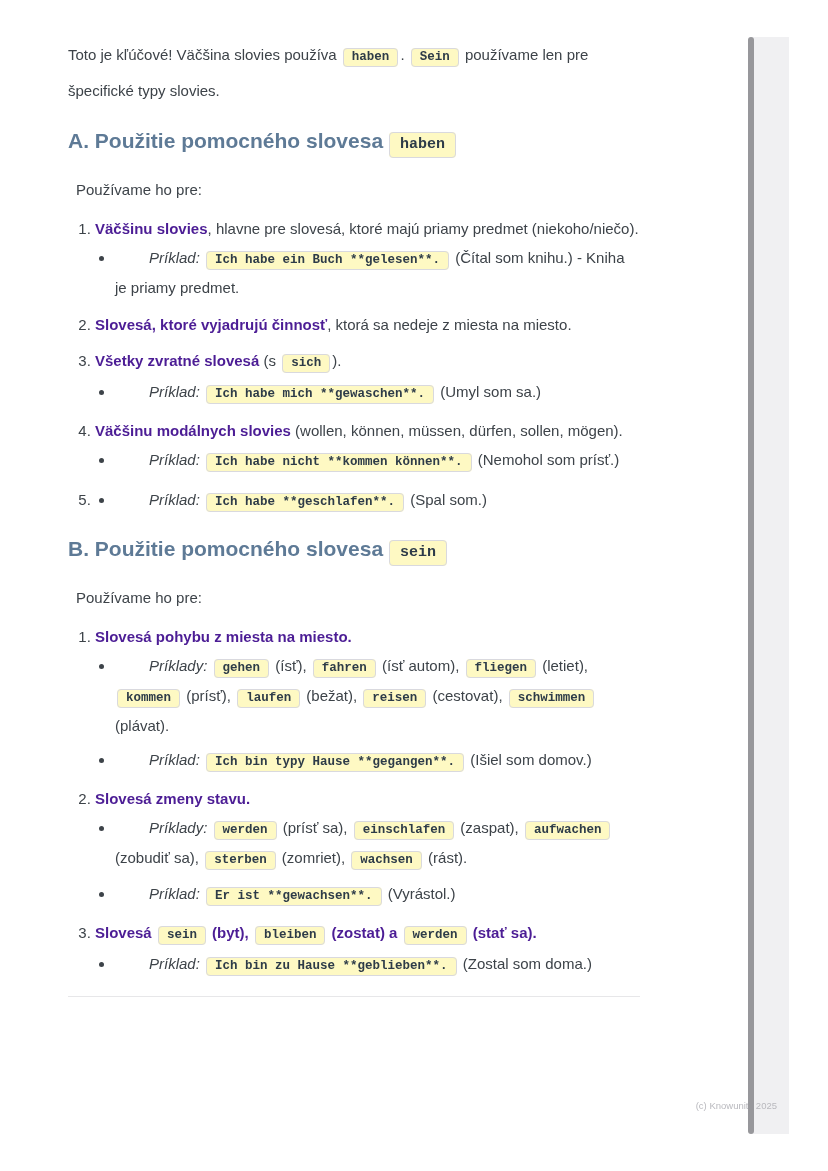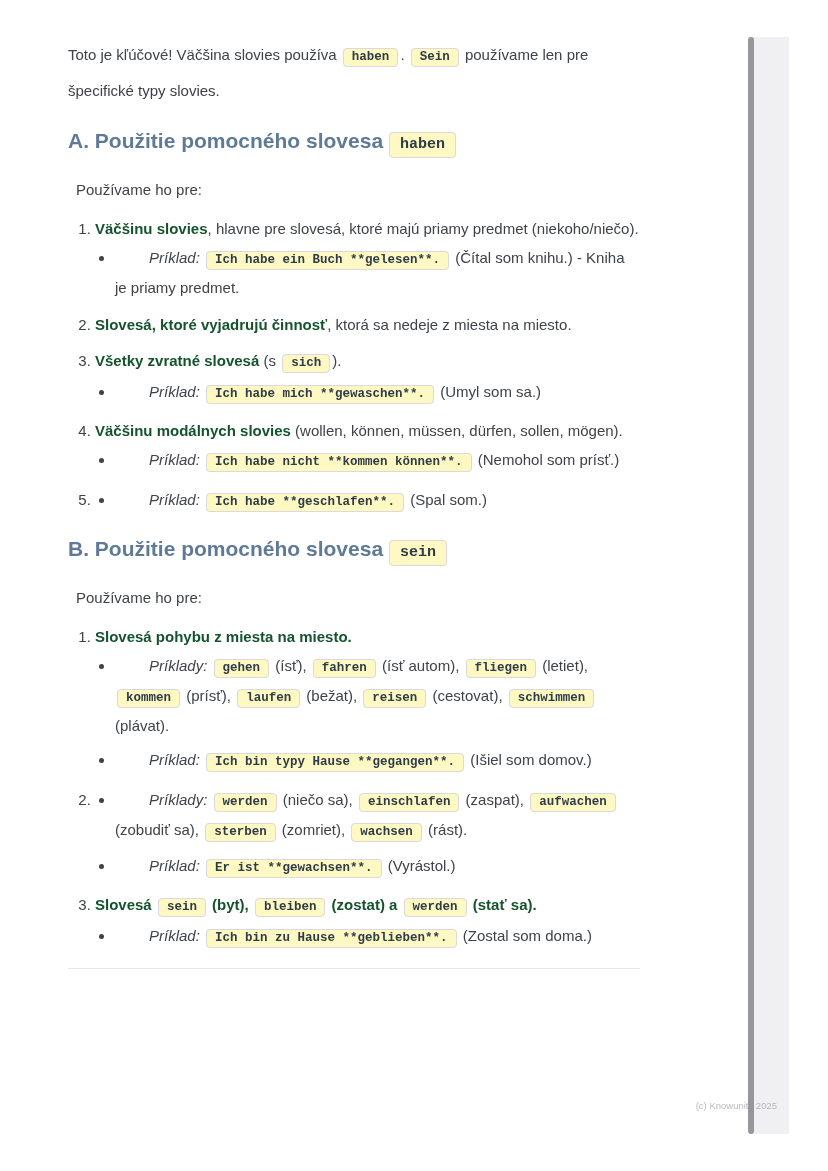--- a/index.html
+++ b/index.html
@@ -22,21 +22,21 @@
 
   .chip {
     font-family:"Liberation Mono","DejaVu Sans Mono",monospace;
     font-size:12.5px; font-weight:bold; color:#2d3b48;
     background:#fef9c3; border:1px solid #d9d9de; border-radius:4px;
     padding:1px 8px 2px 8px; margin:0 2px; white-space:nowrap;
   }
   h2 .chip { font-size:15px; padding:3px 10px 4px 10px; margin-left:6px; }
 
   em { font-style:italic;margin-left:34px; }
-  strong { font-weight:bold; color:#14532d; }
+  strong { font-weight:bold; color:#4c1d95; }
 
   hr.divider { border:none; border-top:1px solid #e7e7e9; margin:16px 0 0 0; }
 
   .copyright { position:absolute; top:1100px; right:51px; font-size:9.5px; color:#b9b9be; z-index:2; }
 
   .scroll-track { position:absolute; left:751px; top:37px; width:38px; height:1097px; background:#f0f0f2; z-index:1; }
   .scroll-thumb { position:absolute; left:748px; top:37px; width:6px; height:1097px; background:#97979b; border-radius:3px; z-index:3; }
 </style>
 </head>
 <body>
@@ -79,22 +79,23 @@
         <p class="lead">Používame ho pre:</p>
         <ol class="num-list">
           <li>
             <div class="item-title"><strong>Slovesá pohybu z miesta na miesto.</strong></div>
             <ul class="bullet-list">
               <li><em>Príklady:</em><span> </span><code class="chip">gehen</code><span> (ísť), </span><code class="chip">fahren</code><span> (ísť autom), </span><code class="chip">fliegen</code><span> (letiet), </span><code class="chip">kommen</code><span> (prísť), </span><code class="chip">laufen</code><span> (bežat), </span><code class="chip">reisen</code><span> (cestovat), </span><code class="chip">schwimmen</code><span> (plávat).</span></li>
               <li><em>Príklad:</em><span> </span><code class="chip">Ich bin typy Hause **gegangen**.</code><span> (Išiel som domov.)</span></li>
             </ul>
           </li>
           <li>
+            <div class="item-title"><strong>Slovesá zmeny stavu.</strong></div>
             <ul class="bullet-list">
-              <li><em>Príklady:</em><span> </span><code class="chip">werden</code><span> (niečo sa), </span><code class="chip">einschlafen</code><span> (zaspat), </span><code class="chip">aufwachen</code><span> (zobudiť sa), </span><code class="chip">sterben</code><span> (zomriet), </span><code class="chip">wachsen</code><span> (rást).</span></li>
+              <li><em>Príklady:</em><span> </span><code class="chip">werden</code><span> (prísť sa), </span><code class="chip">einschlafen</code><span> (zaspat), </span><code class="chip">aufwachen</code><span> (zobudiť sa), </span><code class="chip">sterben</code><span> (zomriet), </span><code class="chip">wachsen</code><span> (rást).</span></li>
               <li><em>Príklad:</em><span> </span><code class="chip">Er ist **gewachsen**.</code><span> (Vyrástol.)</span></li>
             </ul>
           </li>
           <li>
             <div class="item-title"><strong>Slovesá </strong><code class="chip">sein</code><strong> (byt), </strong><code class="chip">bleiben</code><strong> (zostat) a </strong><code class="chip">werden</code><strong> (stať sa).</strong></div>
             <ul class="bullet-list">
               <li><em>Príklad:</em><span> </span><code class="chip">Ich bin zu Hause **geblieben**.</code><span> (Zostal som doma.)</span></li>
             </ul>
           </li>
         </ol>

